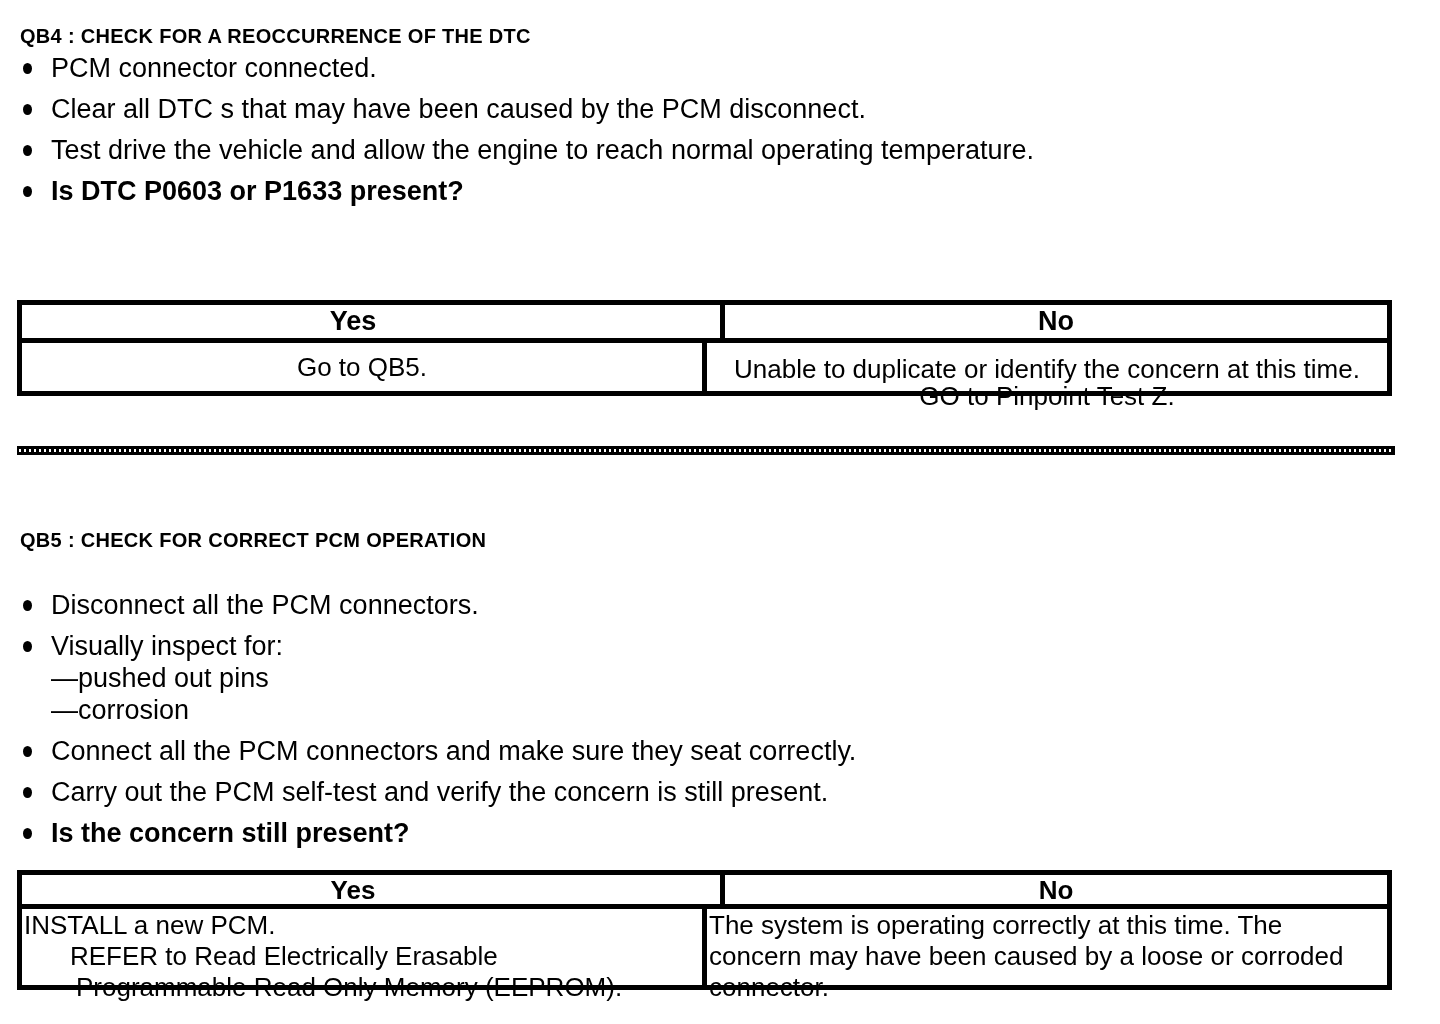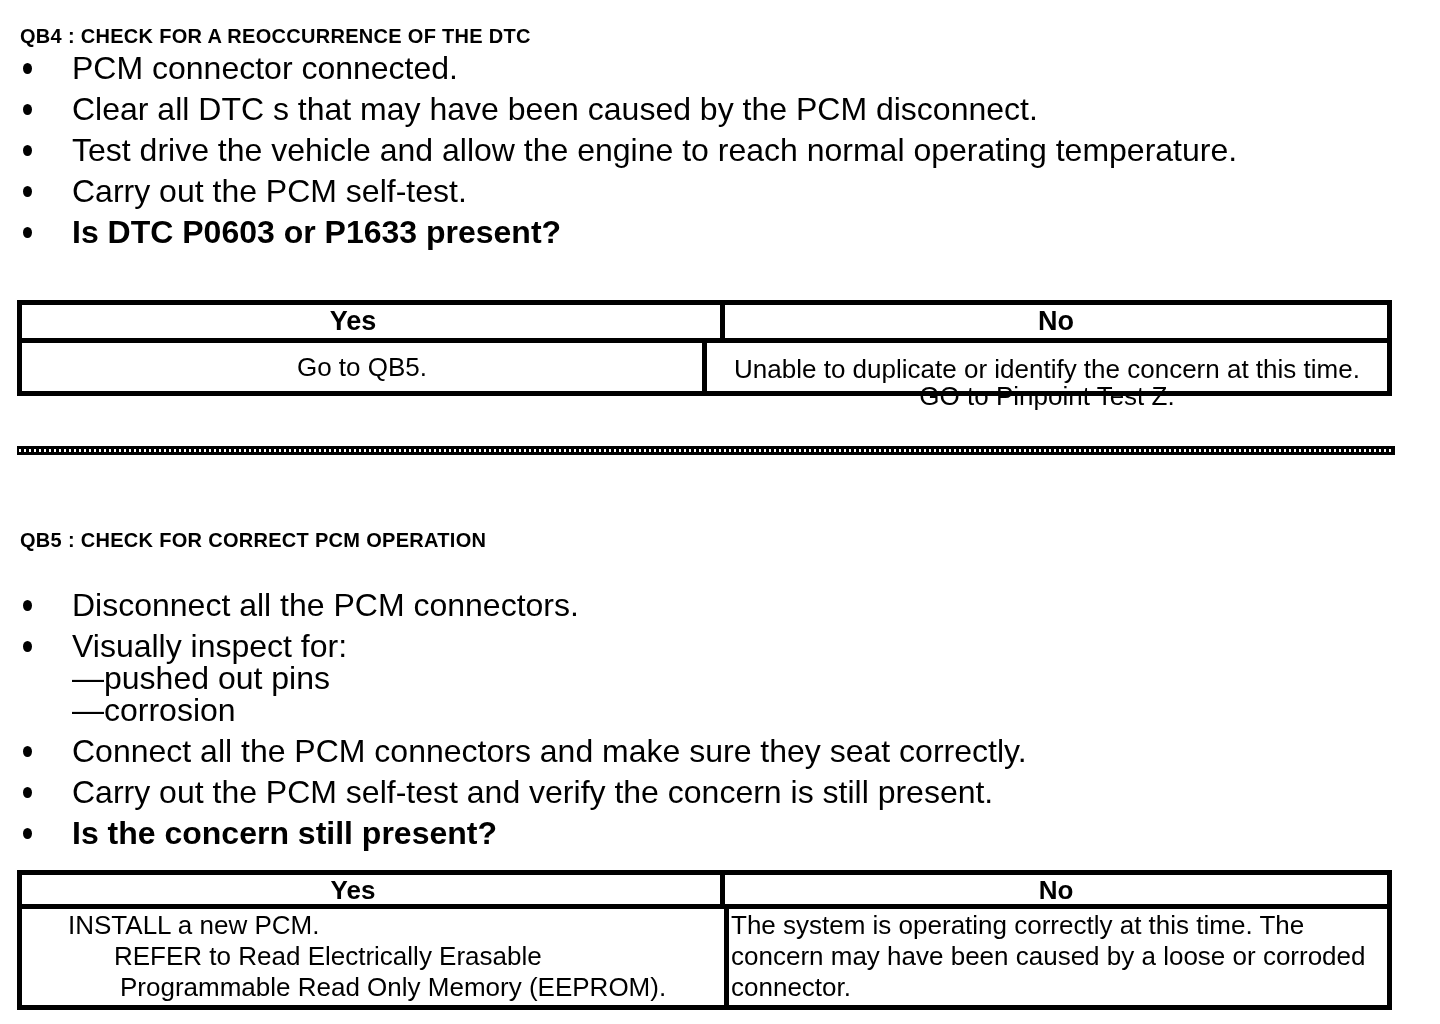--- a/index.html
+++ b/index.html
@@ -19,23 +19,22 @@
   #qb4-title { top: 12px; }
   #qb5-title { top: 516px; }
 
   .steps { position: absolute; left: 20px; }
   #qb4-steps { top: 52px; }
   #qb5-steps { top: 589px; }
 
   .step {
     display: flex; align-items: flex-start;
     margin-bottom: 9px;
-    font-size: 32px; line-height: 32px;
+    font-size: 27px; line-height: 32px;
     white-space: nowrap;
-    gap: 21px;
   }
   .step.bold { font-weight: bold; }
   .bullet {
     flex: 0 0 auto;
     width: 9px; height: 11px; border-radius: 50%;
     background: #000; margin: 11px 19px 0 3px;
   }
   .sub-line { line-height: 32px; }
 
   .result-table {
@@ -56,21 +55,21 @@
   #qb5-table .rt-row.header .rt-cell { line-height: 29px; height: 29px; }
 
   #qb4-table .rt-row.body { height: 48px; }
   #qb4-table .cell-yes {
     display: flex; align-items: center; justify-content: center;
     font-size: 26px;
   }
   #qb4-table .cell-no { font-size: 26px; padding-top: 13px; }
   #qb4-table .cell-no .tline { text-align: center; line-height: 27px; white-space: nowrap; }
 
-  #qb5-table .rt-row.body { height: 96px; padding-left: 44px; }
+  #qb5-table .rt-row.body { height: 76px; }
   #qb5-table .rt-cell { font-size: 26px; padding: 1px 2px; }
   #qb5-table .tline { line-height: 31px; white-space: nowrap; }
   .ind-1 { margin-left: 46px; }
   .ind-2 { margin-left: 52px; }
 
   .divider {
     position: absolute; left: 17px; top: 446px;
     width: 1378px; height: 9px; background: #000;
   }
   .divider::after {
@@ -89,24 +88,20 @@
     <span class="bullet"></span>
     <span>PCM connector connected.</span>
   </div>
   <div class="step">
     <span class="bullet"></span>
     <span>Clear all DTC s that may have been caused by the PCM disconnect.</span>
   </div>
   <div class="step">
     <span class="bullet"></span>
     <span>Test drive the vehicle and allow the engine to reach normal operating temperature.</span>
-  </div>
-  <div class="step">
-    <span class="bullet"></span>
-    <span>Carry out the PCM self-test.</span>
   </div>
   <div class="step bold">
     <span class="bullet"></span>
     <span>Is DTC P0603 or P1633 present?</span>
   </div>
 </div>
 
 <div id="qb4-table" class="result-table">
   <div class="rt-row header">
     <div class="rt-cell">Yes</div>

